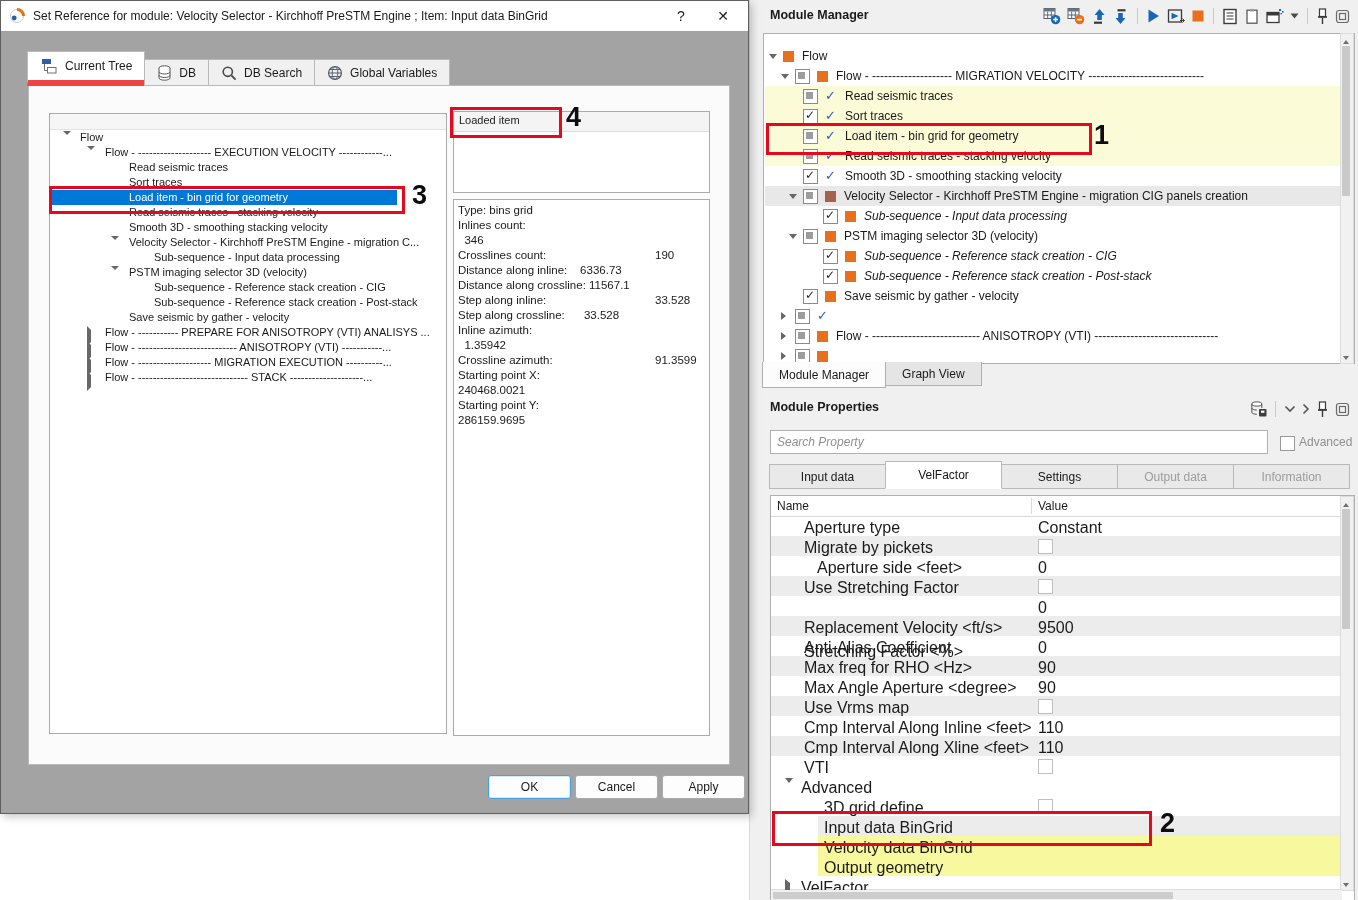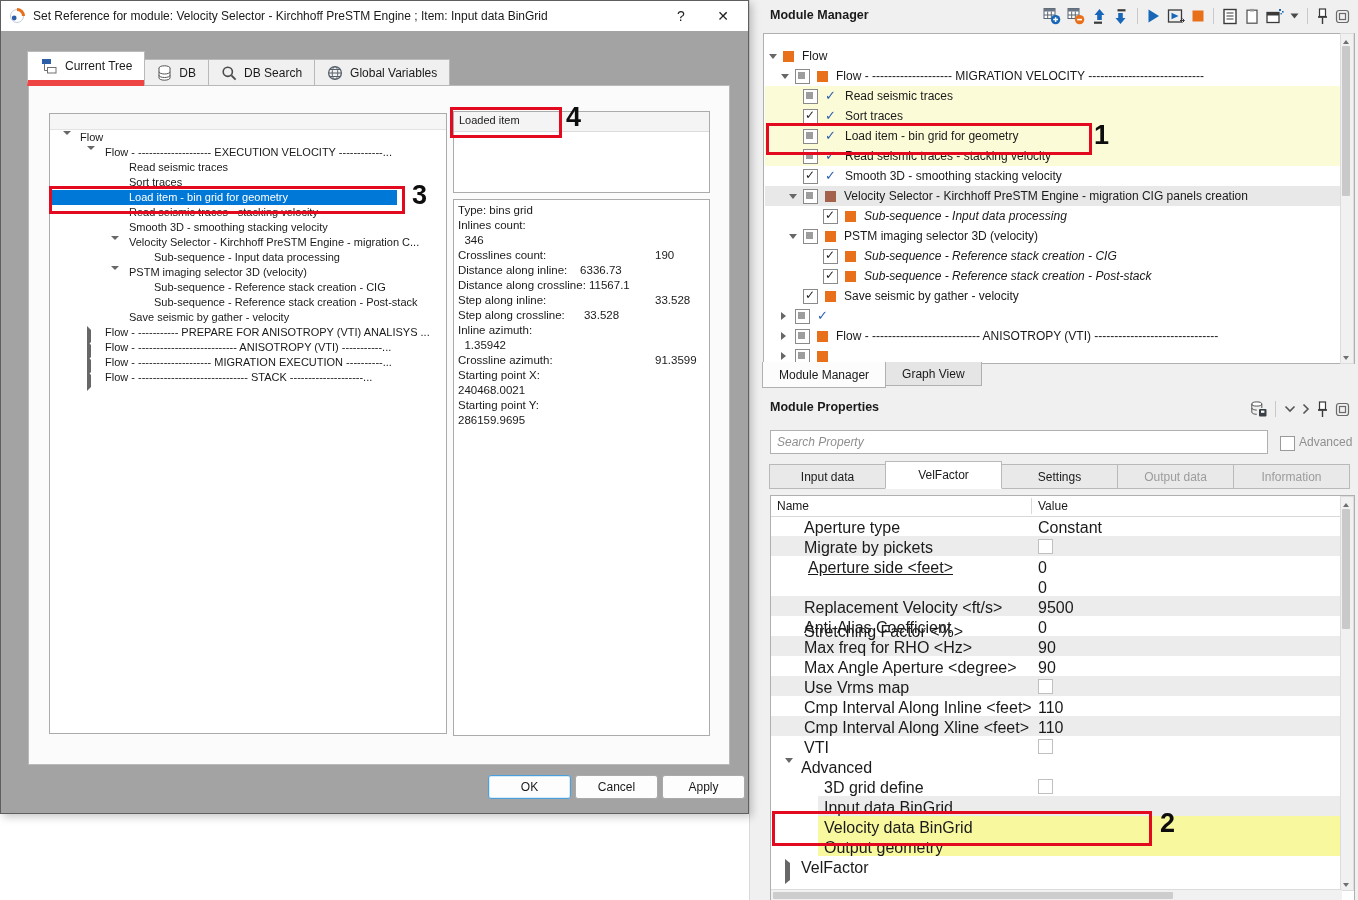--- a/index.html
+++ b/index.html
@@ -417,22 +417,26 @@
     <div id="mp-rows">
         <div class="trow">
           <span class="tname" style="left: 33px;">Aperture type</span>
           <span class="tval">Constant</span>
         </div>
         <div class="trow" style="background: rgb(236, 236, 236);">
           <span class="tname" style="left: 33px;">Migrate by pickets</span>
           <span class="tvcb"></span>
         </div>
         <div class="trow">
-          <span class="tname" style="left: 37px; text-decoration: underline;">Aperture side &lt;feet&gt;</span>
+          <span class="tname" style="left: 46px;">Aperture side &lt;feet&gt;</span>
           <span class="tval">0</span>
+        </div>
+        <div class="trow" style="background: rgb(236, 236, 236);">
+          <span class="tname" style="left: 33px;">Use Stretching Factor</span>
+          <span class="tvcb"></span>
         </div>
         <div class="trow">
           <span class="tname" style="left: 33px; margin-top: 44px;">Stretching Factor &lt;%&gt;</span>
           <span class="tval">0</span>
         </div>
         <div class="trow" style="background: rgb(236, 236, 236);">
           <span class="tname" style="left: 33px;">Replacement Velocity &lt;ft/s&gt;</span>
           <span class="tval">9500</span>
         </div>
         <div class="trow">

